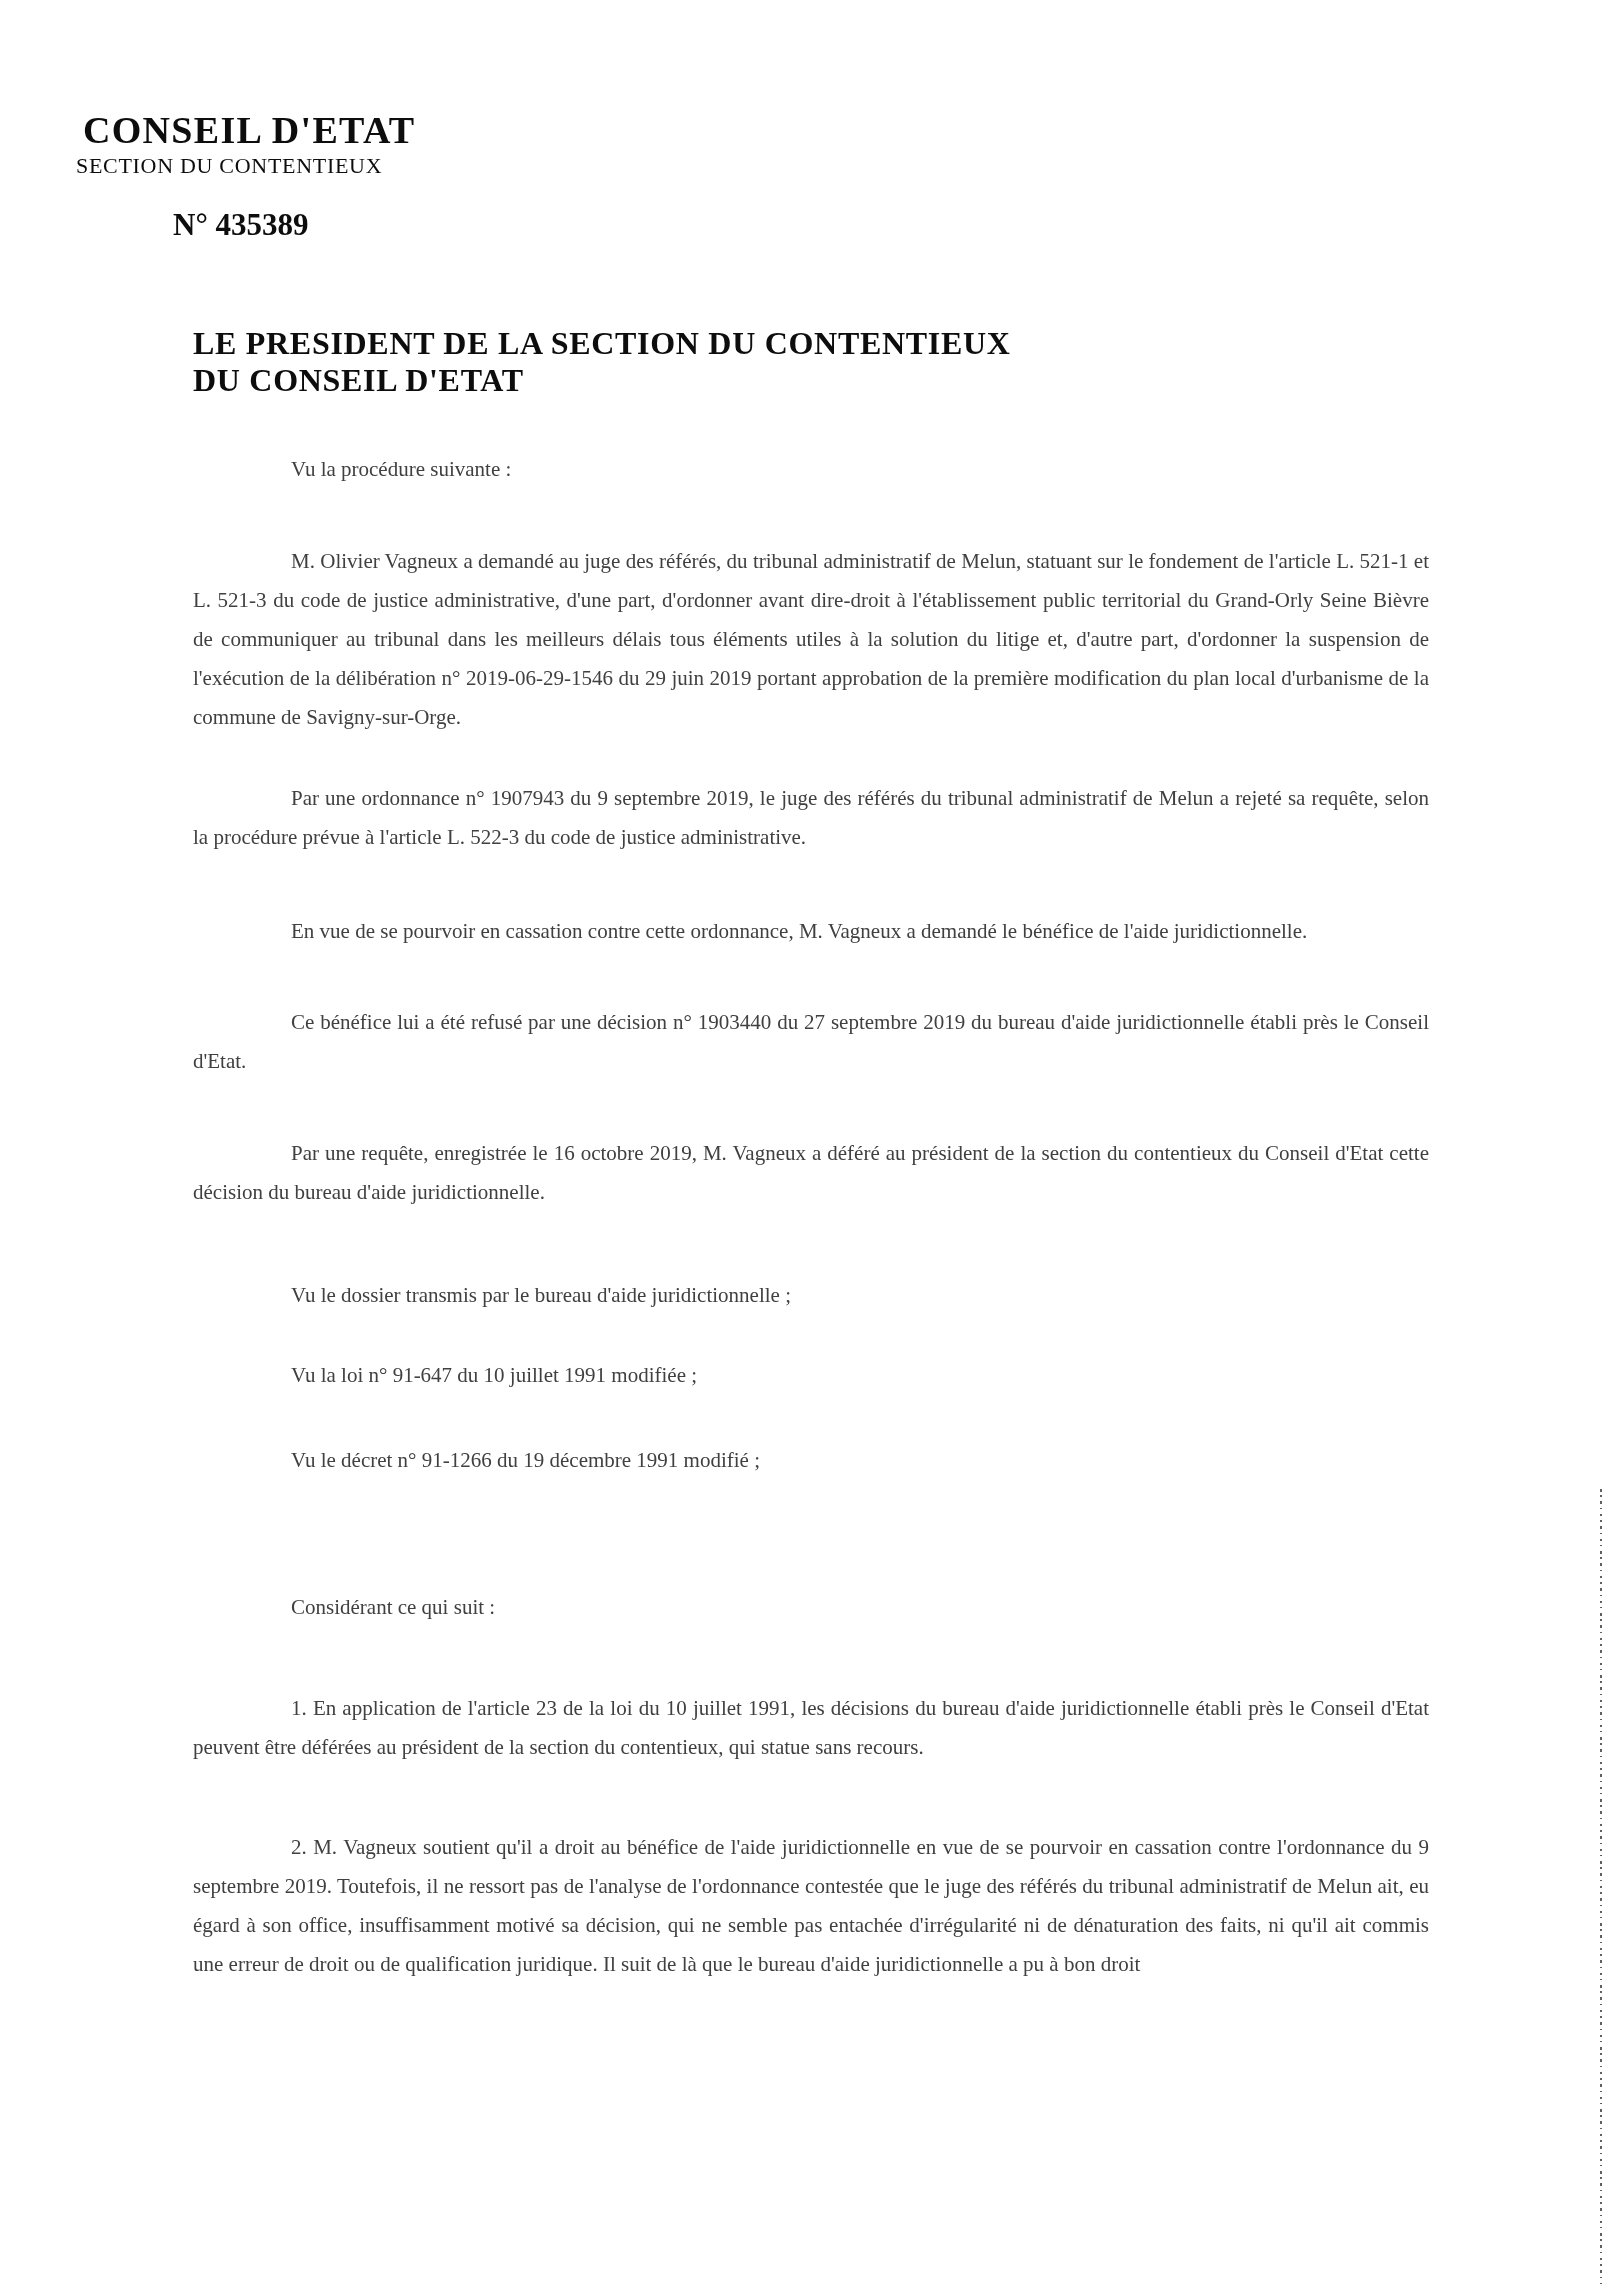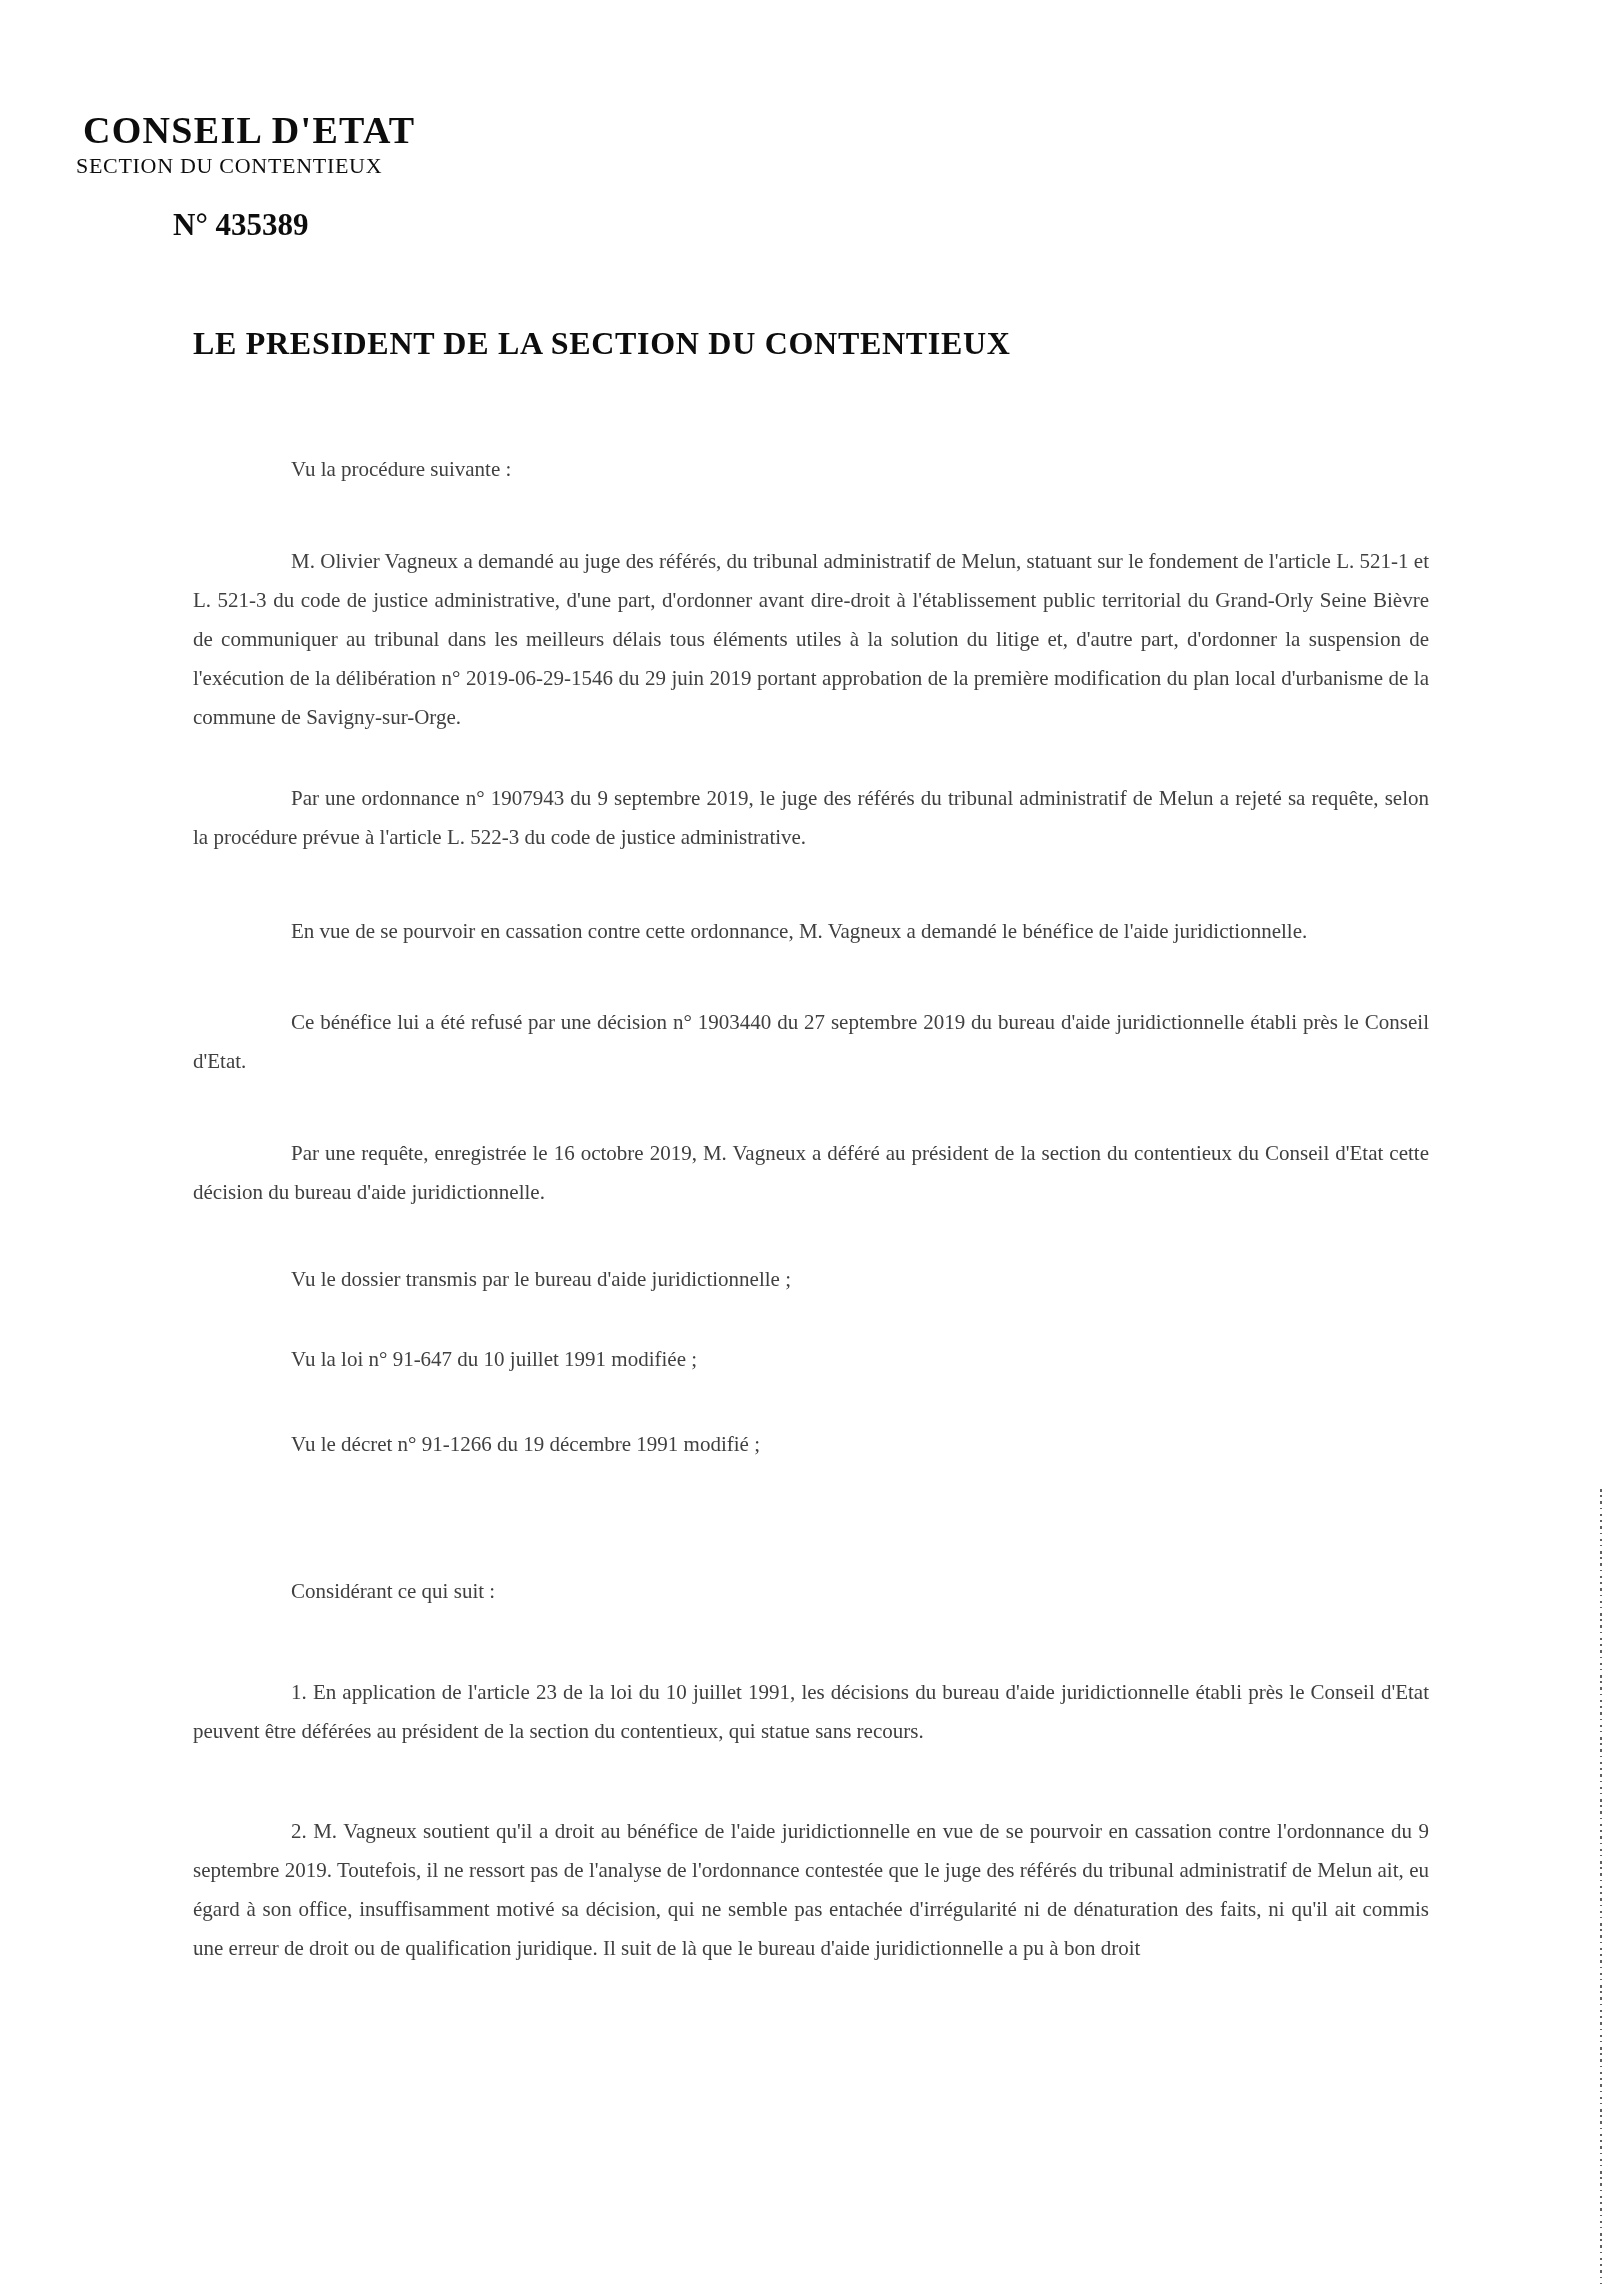--- a/index.html
+++ b/index.html
@@ -70,21 +70,21 @@
   }
   .doc-body p {
     margin: 0;
     text-indent: 98px;
   }
   .doc-body p:nth-of-type(1)  { margin-bottom: 53px; }
   .doc-body p:nth-of-type(2)  { margin-bottom: 42px; }
   .doc-body p:nth-of-type(3)  { margin-bottom: 55px; }
   .doc-body p:nth-of-type(4)  { margin-bottom: 52px; }
   .doc-body p:nth-of-type(5)  { margin-bottom: 53px; }
-  .doc-body p:nth-of-type(6)  { margin-bottom: 48px; }
+  .doc-body p:nth-of-type(6)  { margin-bottom: 64px; }
   .doc-body p:nth-of-type(7)  { margin-bottom: 41px; }
   .doc-body p:nth-of-type(8)  { margin-bottom: 46px; }
   .doc-body p:nth-of-type(9)  { margin-bottom: 108px; }
   .doc-body p:nth-of-type(10) { margin-bottom: 62px; }
   .doc-body p:nth-of-type(11) { margin-bottom: 61px; }
   .doc-body p:nth-of-type(12) { margin-bottom: 0; }
   
   .scan-artifact {
     position: absolute;
     left: 1600px;
@@ -107,20 +107,21 @@
 <div class="page">
 
   <div class="letterhead">CONSEIL D'ETAT</div>
 
   <div class="letterhead-sub">SECTION DU CONTENTIEUX</div>
 
   <div class="case-number">N° 435389</div>
 
   <div class="decision-title">
     <div>LE PRESIDENT DE LA SECTION DU CONTENTIEUX</div>
+    <div>DU CONSEIL D'ETAT</div>
   </div>
 
   <div class="doc-body">
     <p>Vu la procédure suivante :</p>
     <p>M. Olivier Vagneux a demandé au juge des référés, du tribunal administratif de Melun, statuant sur le fondement de l'article L. 521-1 et L. 521-3 du code de justice administrative, d'une part, d'ordonner avant dire-droit à l'établissement public territorial du Grand-Orly Seine Bièvre de communiquer au tribunal dans les meilleurs délais tous éléments utiles à la solution du litige et, d'autre part, d'ordonner la suspension de l'exécution de la délibération n° 2019-06-29-1546 du 29 juin 2019 portant approbation de la première modification du plan local d'urbanisme de la commune de Savigny-sur-Orge.</p>
     <p>Par une ordonnance n° 1907943 du 9 septembre 2019, le juge des référés du tribunal administratif de Melun a rejeté sa requête, selon la procédure prévue à l'article L. 522-3 du code de justice administrative.</p>
     <p>En vue de se pourvoir en cassation contre cette ordonnance, M. Vagneux a demandé le bénéfice de l'aide juridictionnelle.</p>
     <p>Ce bénéfice lui a été refusé par une décision n° 1903440 du 27 septembre 2019 du bureau d'aide juridictionnelle établi près le Conseil d'Etat.</p>
     <p>Par une requête, enregistrée le 16 octobre 2019, M. Vagneux a déféré au président de la section du contentieux du Conseil d'Etat cette décision du bureau d'aide juridictionnelle.</p>
     <p>Vu le dossier transmis par le bureau d'aide juridictionnelle ;</p>

